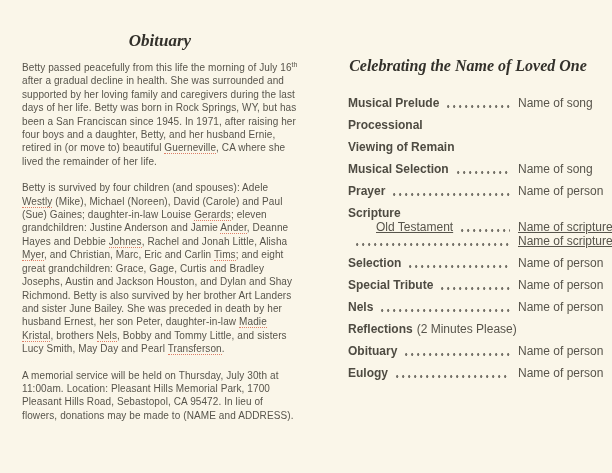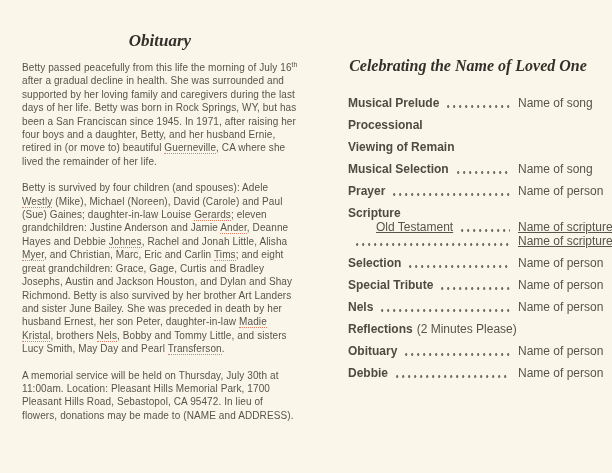--- a/index.html
+++ b/index.html
@@ -130,18 +130,18 @@
       <div class="row">
         <span class="label">Reflections</span>
         <span class="note">(2 Minutes Please)</span>
       </div>
       <div class="row">
         <span class="label">Obituary</span>
         <span class="leader"></span>
         <span class="value">Name of person</span>
       </div>
       <div class="row">
-        <span class="label">Debbie</span>
+        <span class="label">Eulogy</span>
         <span class="leader"></span>
         <span class="value">Name of person</span>
       </div>
     </div>
 </div>
 
 </body></html>

